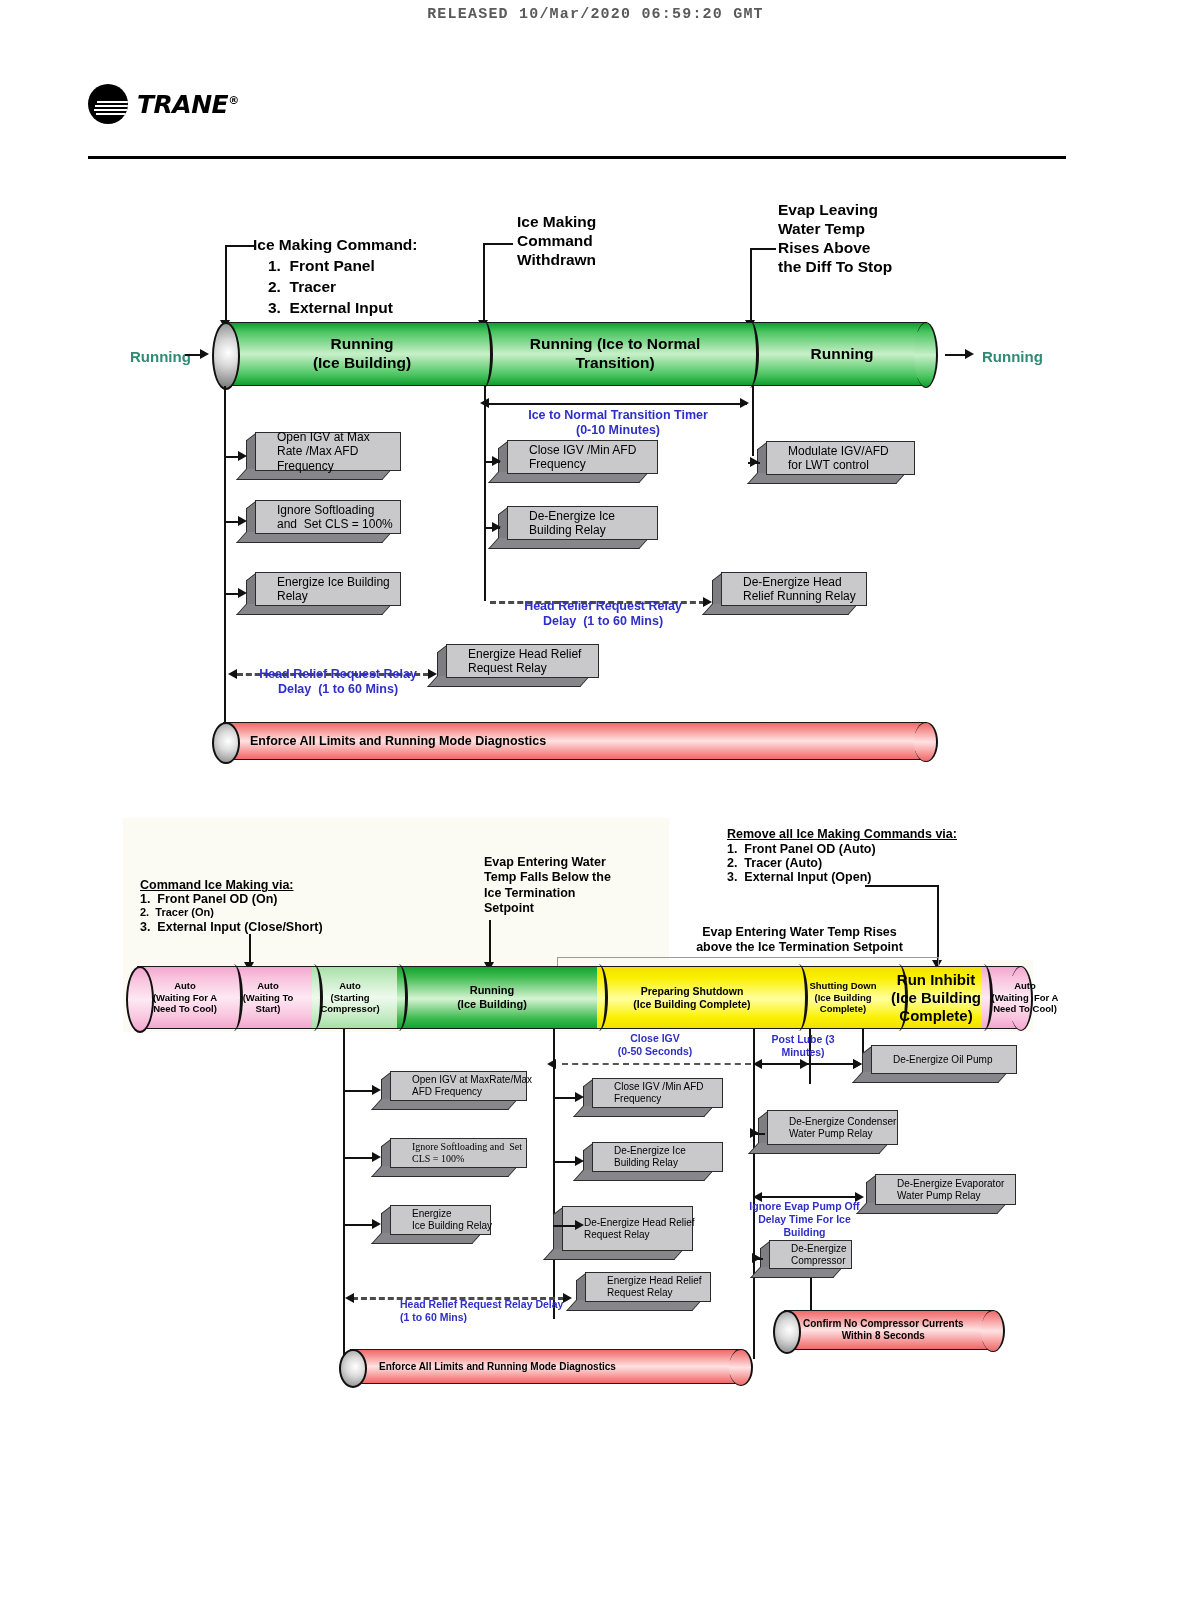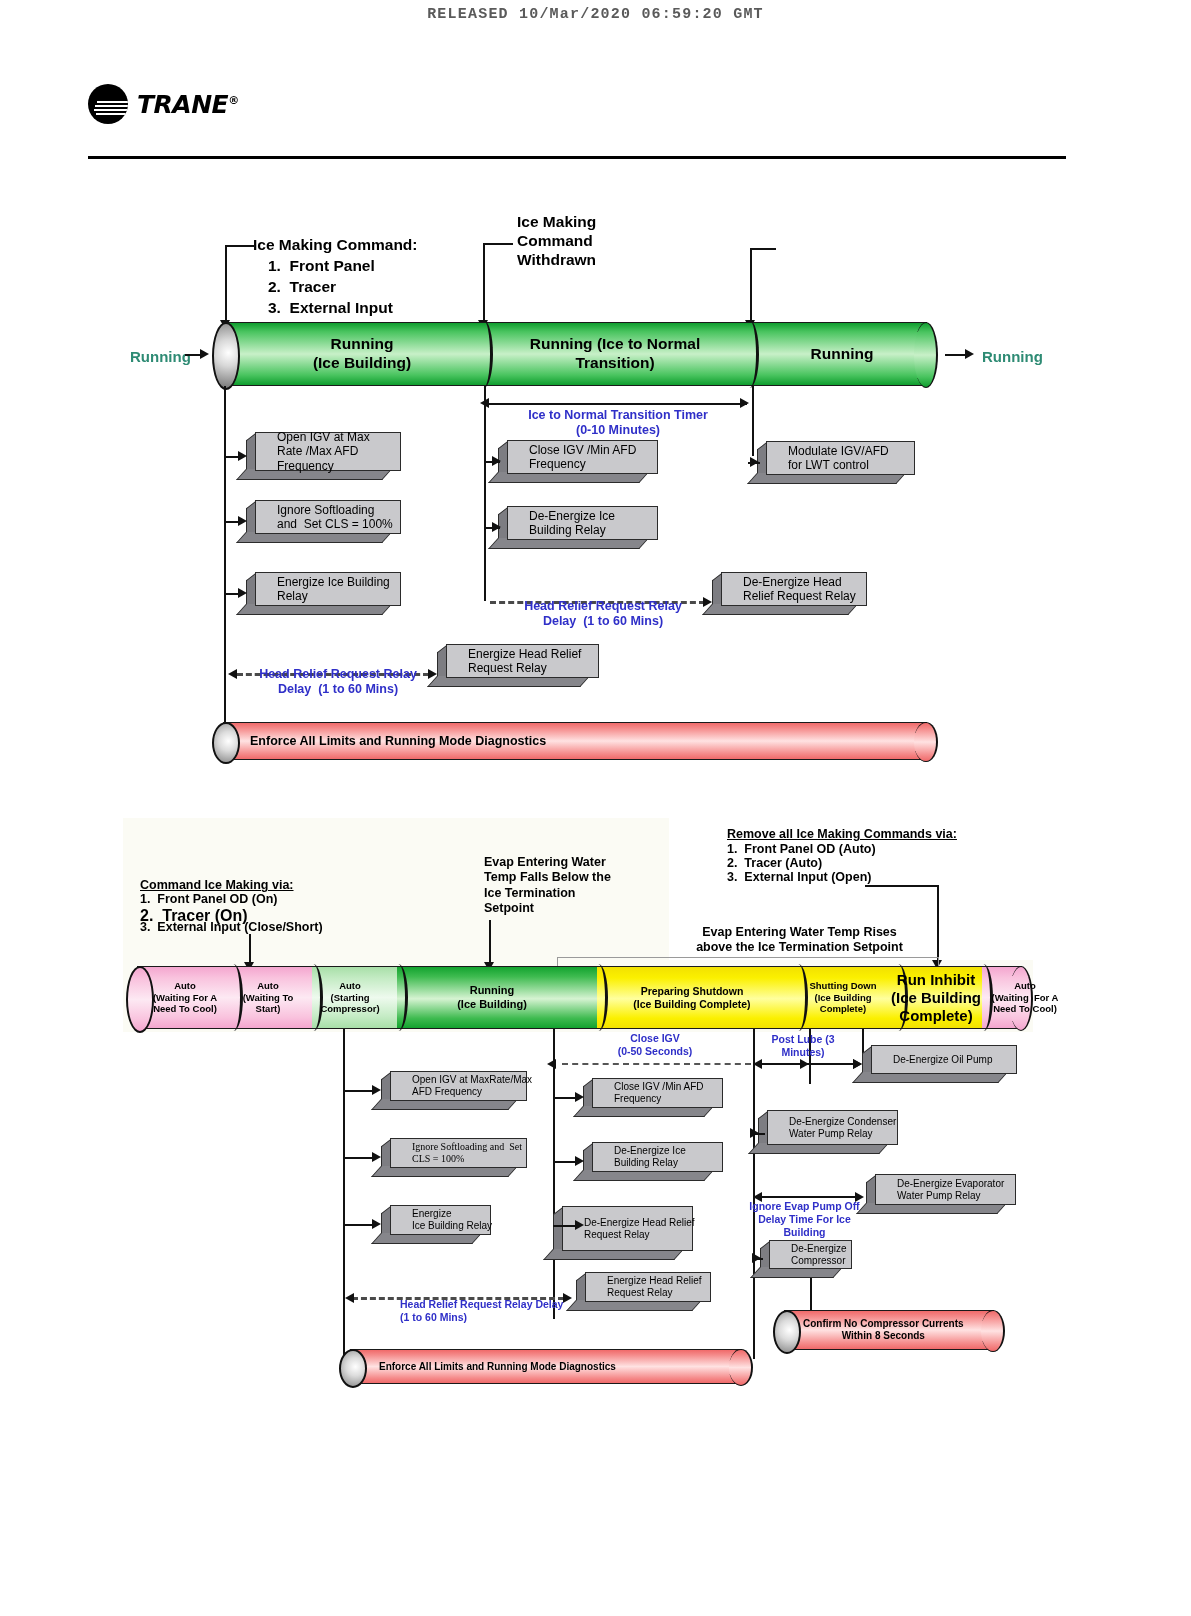--- a/index.html
+++ b/index.html
@@ -137,20 +137,24 @@
     <div class="ln v" style="left:225px;top:245px;height:80px;"></div>
     <div class="arr-d" style="left:220px;top:320px;"></div>
 
     <div class="txt" style="left:517px;top:213px;font-size:15.5px;">Ice Making
 Command
 Withdrawn</div>
     <div class="ln h" style="left:483px;top:243px;width:30px;"></div>
     <div class="ln v" style="left:483px;top:243px;height:82px;"></div>
     <div class="arr-d" style="left:478px;top:320px;"></div>
 
+    <div class="txt" style="left:778px;top:201px;font-size:15.5px;">Evap Leaving
+Water Temp
+Rises Above
+the Diff To Stop</div>
     <div class="ln h" style="left:750px;top:248px;width:26px;"></div>
     <div class="ln v" style="left:750px;top:248px;height:77px;"></div>
     <div class="arr-d" style="left:745px;top:320px;"></div>
 
     <div class="txt teal" style="left:130px;top:348px;font-size:15px;">Running</div>
     <div class="ln h" style="left:185px;top:354px;width:18px;"></div>
     <div class="arr-r" style="left:200px;top:349px;"></div>
     <div class="txt teal" style="left:982px;top:348px;font-size:15px;">Running</div>
     <div class="ln h" style="left:945px;top:354px;width:22px;"></div>
     <div class="arr-r" style="left:965px;top:349px;"></div>
@@ -243,21 +247,21 @@
         </div>
     </div>
     <div class="ln h" style="left:748px;top:462px;width:12px;"></div>
     <div class="arr-r" style="left:750px;top:457px;"></div>
 
     <div class="abox" style="left:712px;top:572px;width:155px;height:43px;">
       <div class="side"></div>
         <div class="bot"></div>
       <div class="face">
           <span style="font-size:12px;">De-Energize Head
-Relief Request Relay</span>
+Relief Running Relay</span>
         </div>
     </div>
     <div class="dash" style="left:490px;top:601px;width:215px;"></div>
     <div class="arr-r" style="left:703px;top:597px;"></div>
     <div class="txt blue" style="left:508px;top:599px;font-size:12.5px;text-align:center;width:190px;">Head Relief Request Relay
 Delay  (1 to 60 Mins)</div>
 
     <div class="abox" style="left:437px;top:644px;width:162px;height:43px;">
       <div class="side"></div>
         <div class="bot"></div>
@@ -280,21 +284,21 @@
     </div>
   </div>
 
   <div class="fig" style="left:0;top:0;width:1191px;height:1616px;">
 
     <div class="panel2-bg" style="left:123px;top:818px;width:546px;height:180px;"></div>
     <div class="panel2-bg" style="left:123px;top:960px;width:910px;height:72px;"></div>
 
     <div class="txt ul" style="left:140px;top:878px;font-size:12.5px;">Command Ice Making via:</div>
     <div class="txt" style="left:140px;top:892px;font-size:12.5px;">1.  Front Panel OD (On)</div>
-    <div class="txt" style="left:140px;top:906px;font-size:16px;">2.  Tracer (On)</div>
+    <div class="txt" style="left:140px;top:906px;font-size:11px;">2.  Tracer (On)</div>
     <div class="txt" style="left:140px;top:920px;font-size:12.5px;">3.  External Input (Close/Short)</div>
 
     <div class="txt" style="left:484px;top:855px;font-size:12.5px;">Evap Entering Water
 Temp Falls Below the
 Ice Termination
 Setpoint</div>
     <div class="ln v" style="left:489px;top:920px;height:47px;"></div>
     <div class="arr-d" style="left:484px;top:962px;"></div>
 
     <div class="txt ul" style="left:727px;top:827px;font-size:12.5px;">Remove all Ice Making Commands via:</div>

